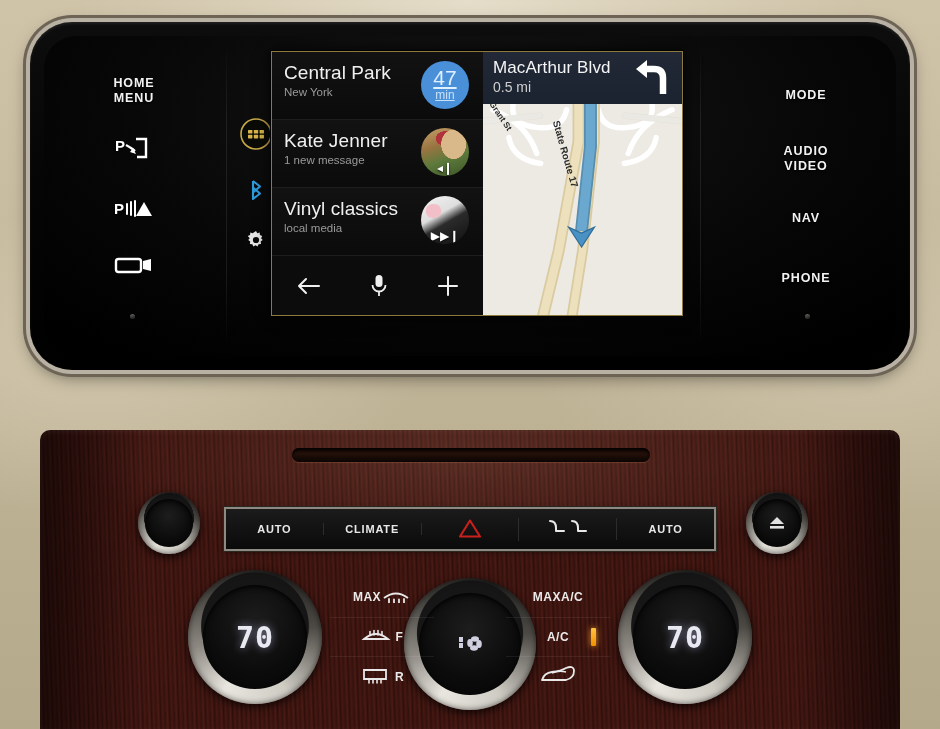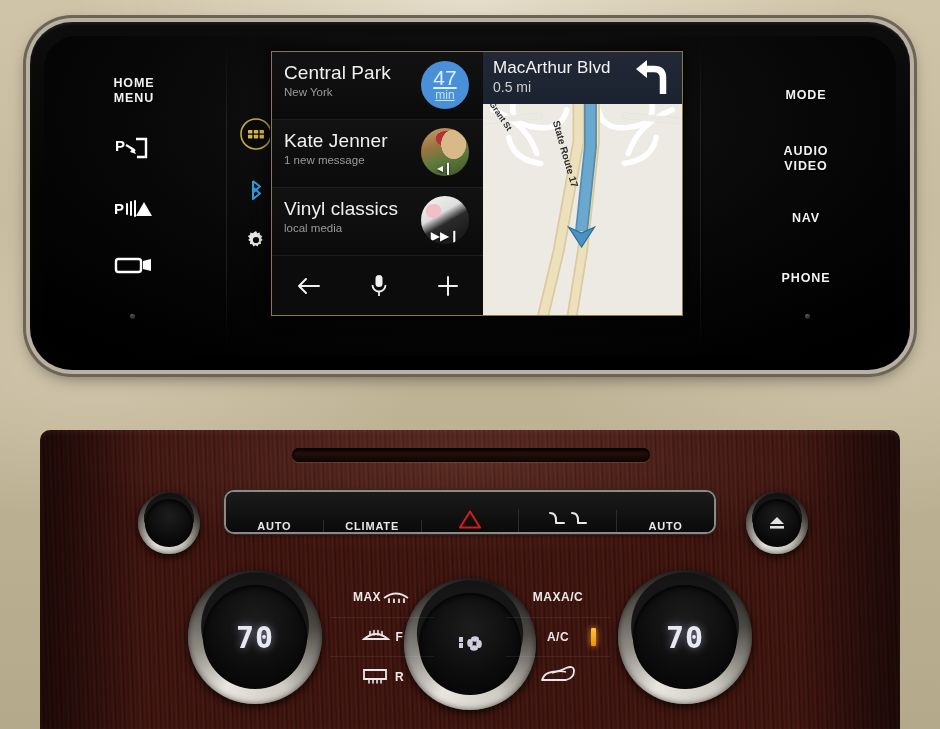--- a/index.html
+++ b/index.html
@@ -256,26 +256,26 @@
   .temp-readout {
     font-family: "DejaVu Sans Mono", monospace;
     font-size: 30px; font-weight: bold;
     color: #e9e9f2;
     letter-spacing: 1px;
     text-shadow: 0 0 8px rgba(200,205,255,.55);
   }
 
   
   #climate-bar {
-    position: absolute; left: 186px; top: 62px;
+    position: absolute; left: 186px; top: 79px;
     width: 488px; height: 40px;
-    border-radius: 8px;
+    border-radius: 0;
     background: linear-gradient(180deg,#1b1b1b,#0a0a0a);
     box-shadow: 0 0 0 2px #8e8a82, 0 0 0 3px #2a2722, 0 2px 6px rgba(0,0,0,.7);
-    display: flex; align-items: flex-end;
+    display: flex; align-items: center;
     overflow: hidden;
   }
   .cbtn {
     flex: 1;
     display: flex; align-items: center; justify-content: center;
     color: #e8e8e8; font-size: 11px; font-weight: bold; letter-spacing: .8px;
     border-right: 1px solid #2c2c2c;
     cursor: pointer;
   }
   .cbtn:last-child { border-right: none; }

